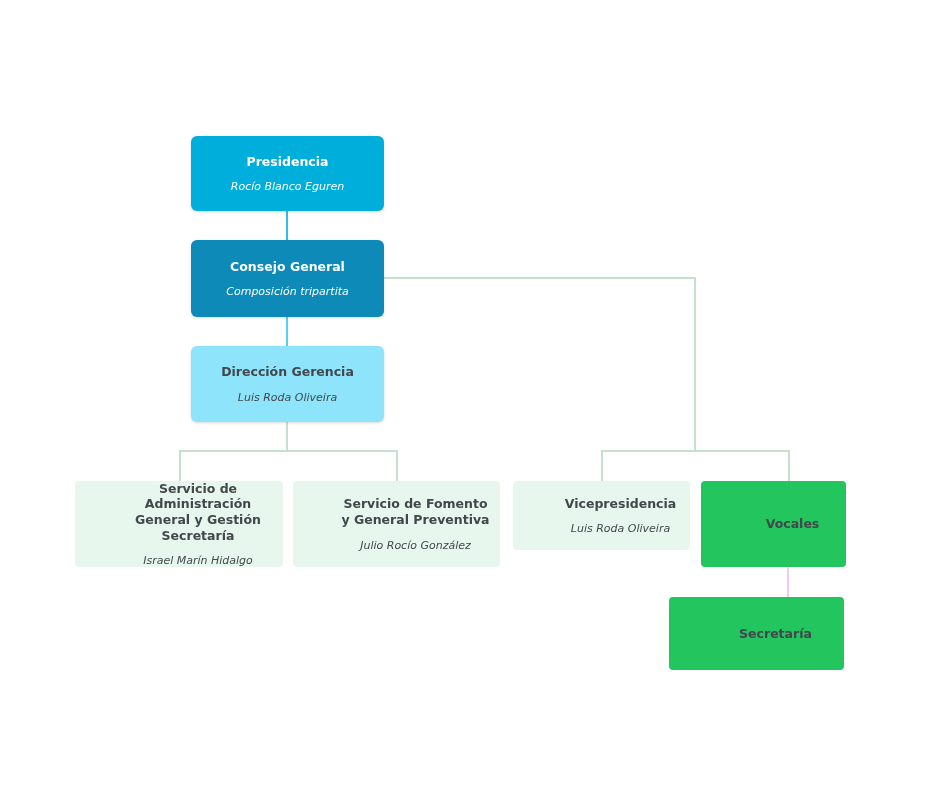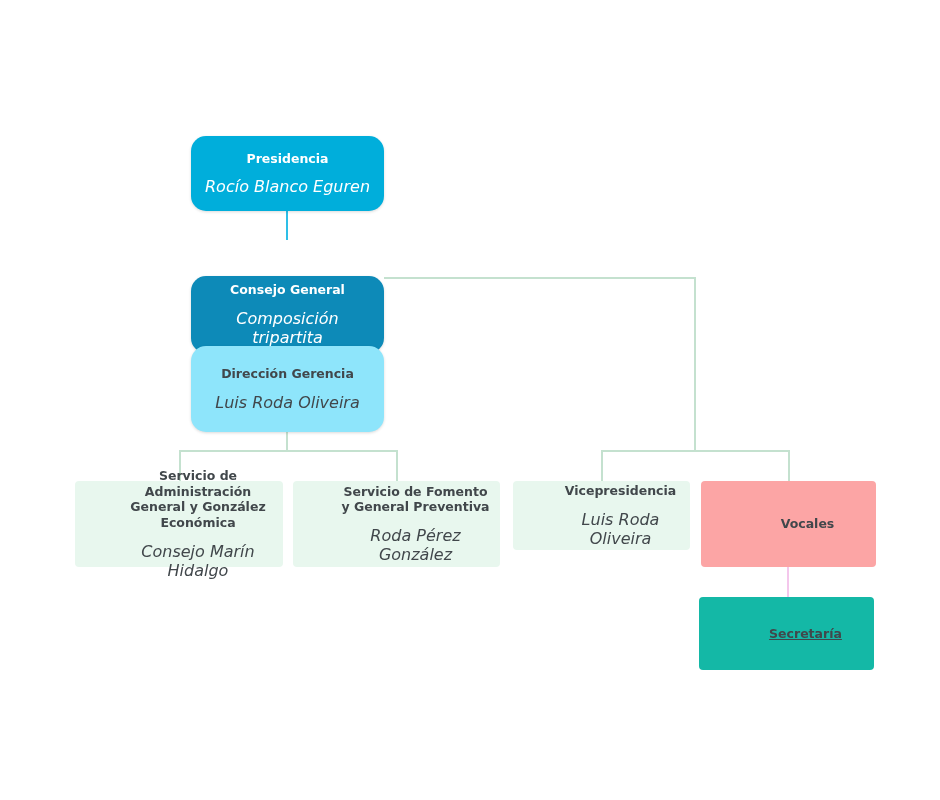--- a/index.html
+++ b/index.html
@@ -12,22 +12,22 @@
   }
   .node{
     position:absolute;
     box-sizing:border-box;
     display:flex;flex-direction:column;
     align-items:center;justify-content:center;
     text-align:center;
     padding:8px 10px;
   }
   .node .title{font-weight:bold;font-size:12.5px;line-height:1.25;}
-  .node .subtitle{font-style:italic;font-size:16px;margin-top:11px;line-height:1.2;}
-  .node.rounded-lg{border-radius:15px;box-shadow:0 1px 3px rgba(0,0,0,0.15);}
+  .node .subtitle{font-style:italic;font-size:11px;margin-top:11px;line-height:1.2;}
+  .node.rounded-lg{border-radius:6px;box-shadow:0 1px 3px rgba(0,0,0,0.15);}
   .node.rounded-sm{border-radius:4px;padding-left:48px;}
   .light-text{color:#ffffff;}
   .dark-text{color:#41474b;}
   .line{position:absolute;}
 </style>
 </head>
 <body>
 
 <div class="canvas">
 
@@ -45,52 +45,52 @@
   <div class="line" style="left: 601px; top: 450px; width: 2px; height: 31px; background-color: rgb(196, 225, 207);"></div>
   <div class="line" style="left: 788px; top: 450px; width: 2px; height: 31px; background-color: rgb(196, 225, 207);"></div>
 
   <div class="line" style="left: 787px; top: 567px; width: 2px; height: 30px; background-color: rgb(244, 199, 236);"></div>
 
   <div class="node rounded-lg light-text" style="left: 191px; top: 136px; width: 193px; height: 75px; background-color: rgb(0, 174, 219);">
     <div class="title">Presidencia</div>
     <div class="subtitle">Rocío Blanco Eguren</div>
   </div>
 
-  <div class="node rounded-lg light-text" style="left: 191px; top: 240px; width: 193px; height: 77px; background-color: rgb(13, 138, 184); margin-top: 36px;">
+  <div class="node rounded-lg light-text" style="left: 191px; top: 240px; width: 193px; height: 77px; background-color: rgb(13, 138, 184);">
     <div class="title">Consejo General</div>
     <div class="subtitle">Composición tripartita</div>
   </div>
 
-  <div class="node rounded-lg dark-text" style="left: 191px; top: 346px; width: 193px; height: 86px; background-color: rgb(142, 229, 251);">
+  <div class="node rounded-lg dark-text" style="left: 191px; top: 346px; width: 193px; height: 76px; background-color: rgb(142, 229, 251);">
     <div class="title">Dirección Gerencia</div>
     <div class="subtitle">Luis Roda Oliveira</div>
   </div>
 
   <div class="node rounded-sm dark-text" style="left: 75px; top: 481px; width: 208px; height: 86px; background-color: rgb(232, 247, 238);">
     <div class="title">
       <div>Servicio de Administración</div>
-      <div>General y González Económica</div>
+      <div>General y Gestión Secretaría</div>
     </div>
-    <div class="subtitle">Consejo Marín Hidalgo</div>
+    <div class="subtitle">Israel Marín Hidalgo</div>
   </div>
 
   <div class="node rounded-sm dark-text" style="left: 293px; top: 481px; width: 207px; height: 86px; background-color: rgb(232, 247, 238);">
     <div class="title">
       <div>Servicio de Fomento</div>
       <div>y General Preventiva</div>
     </div>
-    <div class="subtitle">Roda Pérez González</div>
+    <div class="subtitle">Julio Rocío González</div>
   </div>
 
   <div class="node rounded-sm dark-text" style="left: 513px; top: 481px; width: 177px; height: 69px; background-color: rgb(232, 247, 238);">
     <div class="title">Vicepresidencia</div>
     <div class="subtitle">Luis Roda Oliveira</div>
   </div>
 
-  <div class="node rounded-sm dark-text" style="left: 701px; top: 481px; width: 175px; height: 86px; background-color: #fca5a5;">
+  <div class="node rounded-sm dark-text" style="left: 701px; top: 481px; width: 145px; height: 86px; background-color: #22c55e;">
     <div class="title">Vocales</div>
   </div>
 
-  <div class="node rounded-sm dark-text" style="left: 699px; top: 597px; width: 175px; height: 73px; background-color: #14b8a6; text-decoration: underline;">
+  <div class="node rounded-sm dark-text" style="left: 669px; top: 597px; width: 175px; height: 73px; background-color: #22c55e;">
     <div class="title">Secretaría</div>
   </div>
 
 </div>
 
 </body></html>

